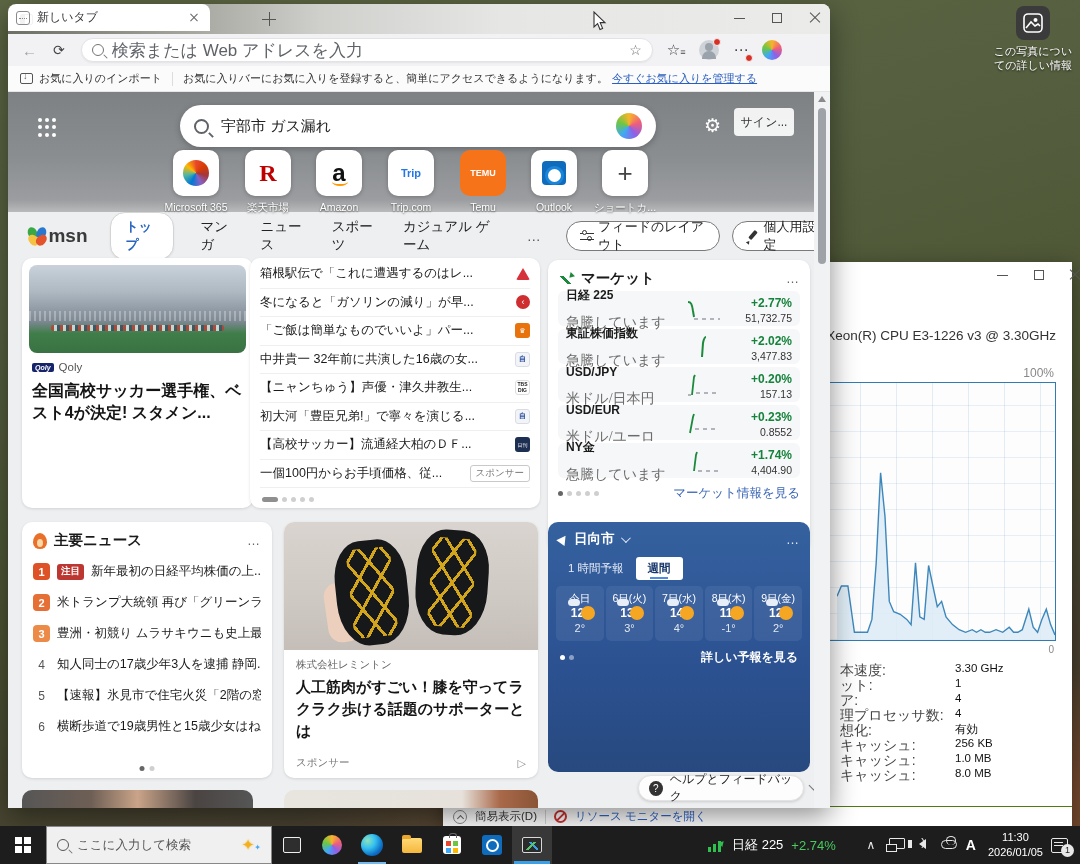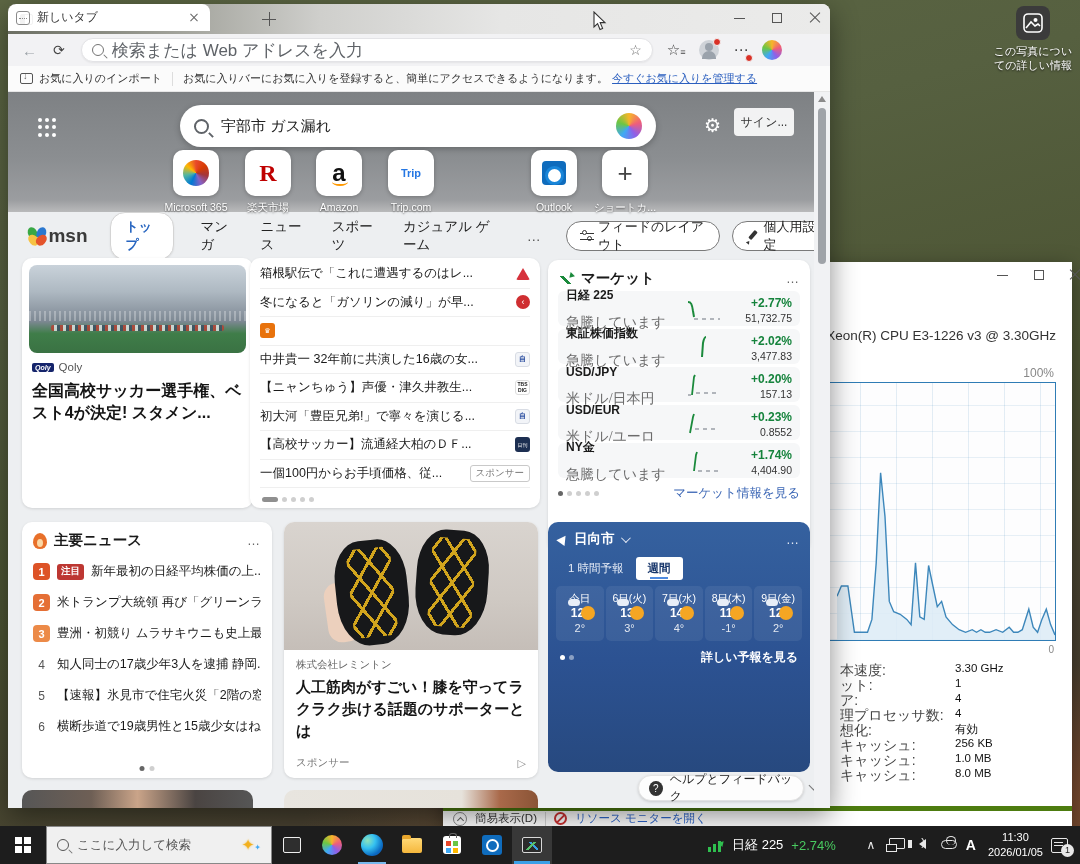--- a/index.html
+++ b/index.html
@@ -24,21 +24,21 @@
   .glyph-x::before,.glyph-x::after { content:""; position:absolute; left:-1px; top:5px; width:14px; border-top:1px solid #555; }
   .glyph-x::before { transform:rotate(45deg); } .glyph-x::after { transform:rotate(-45deg); }
   #tm-cpuname { left:200px; right:16px; top:66px; text-align:right; font-size:13.5px; color:#333; white-space:nowrap; overflow:hidden; }
   #tm-100 { right:18px; top:104px; font-size:12px; color:#888; }
   #tm-graphbox { left:20px; top:120px; width:593px; height:259px; border:1px solid #2f7cb5; background:
       repeating-linear-gradient(90deg, rgba(47,124,181,.13) 0 1px, transparent 1px 36px),
       repeating-linear-gradient(0deg, rgba(47,124,181,.11) 0 1px, transparent 1px 26px), #fdfdfe; }
   #tm-zero { right:18px; top:382px; font-size:10px; color:#888; }
   .tm-stat-label { left:397px; width:108px; font-size:14px; color:#444; white-space:nowrap; overflow:hidden; }
   .tm-stat-value { left:512px; font-size:11.5px; color:#111; white-space:nowrap; }
-  #tm-bottom { left:0; bottom:0; width:629px; height:20px; border-top:5px solid #4d7c0f; background:#fff; display:flex; align-items:center; gap:8px; padding-left:10px; font-size:11.5px; color:#333; }
+  #tm-bottom { left:0; bottom:0; width:629px; height:20px; border-top:1px solid #4d7c0f; background:#fff; display:flex; align-items:center; gap:8px; padding-left:10px; font-size:11.5px; color:#333; }
   .tm-divider { width:1px; height:14px; background:#d5d5d5; }
   .circ-chevron { width:14px; height:14px; border:1px solid #8a8a8a; border-radius:50%; position:relative; }
   .circ-chevron::after { content:""; position:absolute; left:4px; top:5.5px; width:4px; height:4px; border-left:1.5px solid #666; border-top:1.5px solid #666; transform:rotate(45deg); }
   .resmon-icon { width:13px; height:13px; border-radius:50%; background:#fff; border:2px solid #c33; position:relative; }
   .resmon-icon::after { content:""; position:absolute; left:-1px; top:4px; width:11px; border-top:2px solid #c33; transform:rotate(-45deg); }
   .tm-link { color:#2b63c9; }
   
   #browser { left:8px; top:4px; width:822px; height:804px; border-radius:8px 8px 0 0; box-shadow:0 8px 28px rgba(0,0,0,.45); overflow:hidden; background:#f2f2f4; }
   #tabstrip { position:absolute; left:0; top:0; width:822px; height:30px;
     background:linear-gradient(90deg,#6c6f63 0%,#9a9b93 18%,#cfcfcc 38%,#e6e6e5 60%,#ebebea 100%); }
@@ -444,20 +444,26 @@
               <span class="amazon">a</span>
             </div>
           <div class="lbl">Amazon</div>
         </div>
         <div class="abs sc" style="left:368px">
           <div class="tile">
               <span class="tripcom">Trip</span>
             </div>
           <div class="lbl">Trip.com</div>
         </div>
+        <div class="abs sc" style="left:440px">
+          <div class="tile" style="box-shadow:none; background:none">
+              <span class="temu">TEMU</span>
+            </div>
+          <div class="lbl">Temu</div>
+        </div>
         <div class="abs sc" style="left:511px">
           <div class="tile">
               <span class="olk"></span>
             </div>
           <div class="lbl">Outlook</div>
         </div>
         <div class="abs sc" style="left:582px">
           <div class="tile">
               <span class="plus-sc">+</span>
             </div>
@@ -504,20 +510,21 @@
       <div id="card-list" class="card">
         <div class="hl-row">
             <span class="hl-text">箱根駅伝で「これに遭遇するのはレ...</span>
             <span class="fv-tri"></span>
           </div>
         <div class="hl-row">
             <span class="hl-text">冬になると「ガソリンの減り」が早...</span>
             <span class="fv-circ">‹</span>
           </div>
         <div class="hl-row">
+            <span class="hl-text">「ご飯は簡単なものでいいよ」パー...</span>
             <span class="fv fv-crown">♛</span>
           </div>
         <div class="hl-row">
             <span class="hl-text">中井貴一 32年前に共演した16歳の女...</span>
             <span class="fv fv-mag">自</span>
           </div>
         <div class="hl-row">
             <span class="hl-text">【ニャンちゅう】声優・津久井教生...</span>
             <span class="fv fv-tbs">TBS<br>DIG</span>
           </div>

